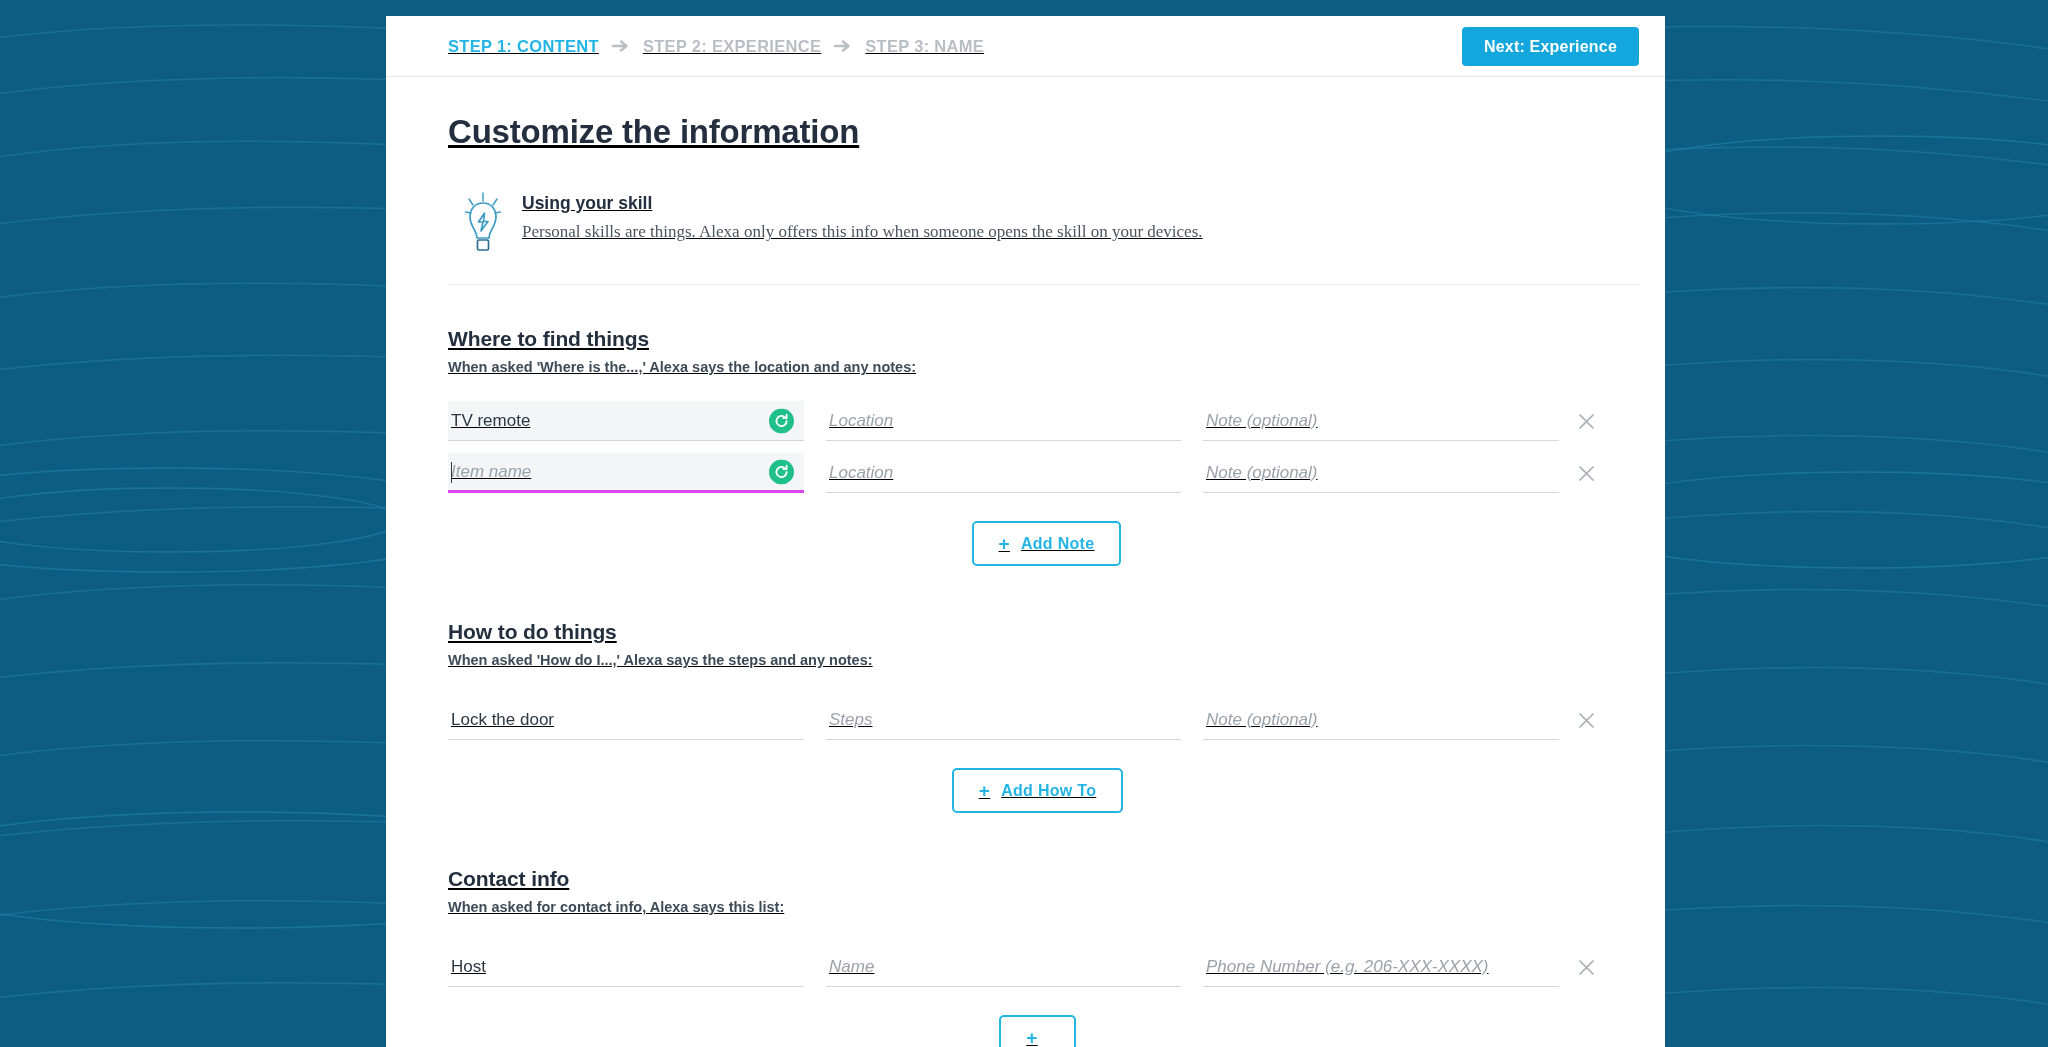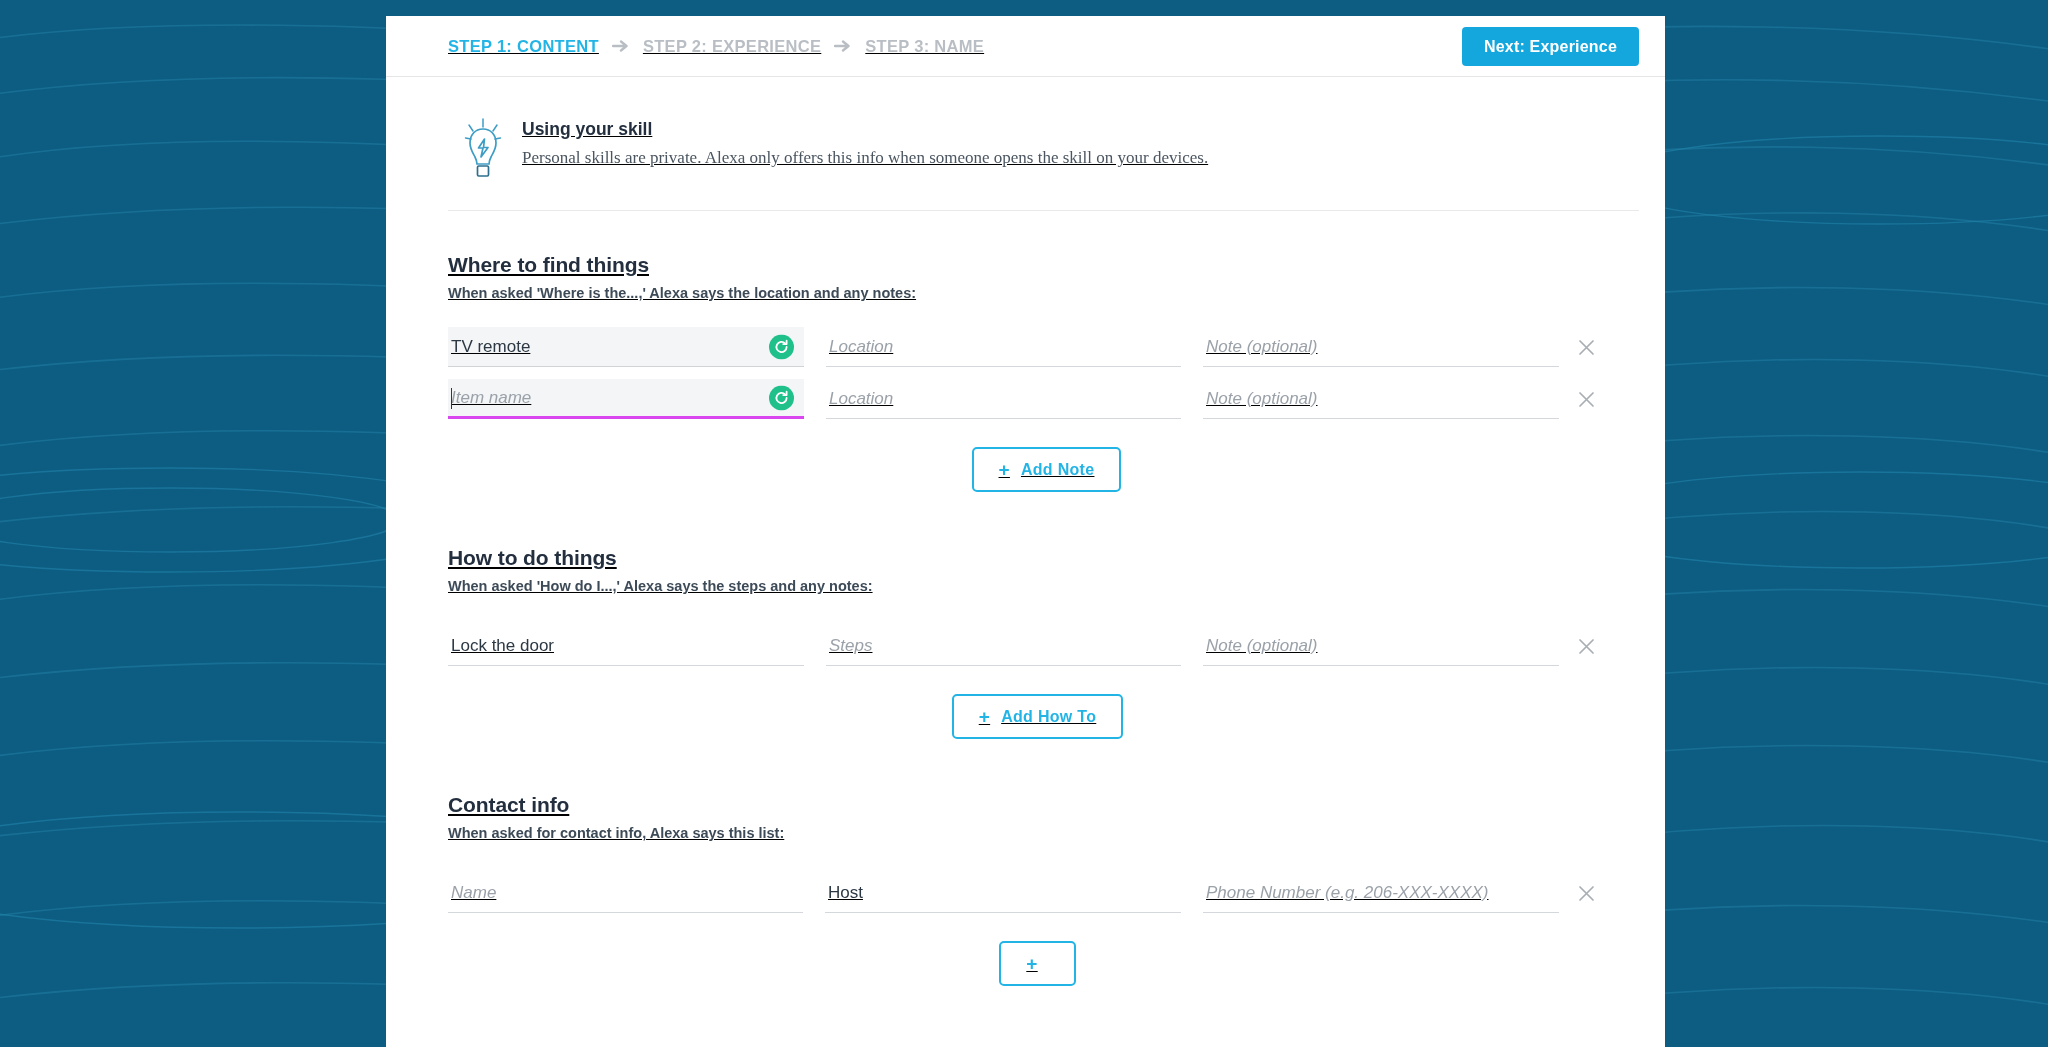--- a/index.html
+++ b/index.html
@@ -239,39 +239,40 @@
           <path d="M1,7 L13,7 M9,2.5 L14.5,7 L9,11.5" fill="none" stroke="#b9bec4" stroke-width="2.4" stroke-linecap="round" stroke-linejoin="round"></path>
         </svg>
       </span>
       <span class="step inactive">STEP 3: NAME</span>
     </div>
     <button id="next-button">Next: Experience</button>
   </div>
 
   <div id="panel-body">
 
+    <h1 id="page-title">Customize the information</h1>
 
     <div id="skill-callout">
       <div id="bulb-wrap">
         <svg width="38" height="60" viewBox="0 0 38 60" aria-hidden="true">
           <g fill="none" stroke="#3e9dc4" stroke-width="1.5" stroke-linecap="round">
             <line x1="19" y1="1" x2="19" y2="9"></line>
             <line x1="5" y1="7" x2="9" y2="13"></line>
             <line x1="33" y1="7" x2="29" y2="13"></line>
             <line x1="1.5" y1="20" x2="7" y2="21"></line>
             <line x1="36.5" y1="20" x2="31" y2="21"></line>
           </g>
           <path d="M19,11 C11,11 6,17 6,25 C6,31 9,35 11,39 C12.5,42 13,44 13,46 L25,46 C25,44 25.5,42 27,39 C29,35 32,31 32,25 C32,17 27,11 19,11 Z" fill="none" stroke="#3e9dc4" stroke-width="1.7"></path>
           <path d="M20.5,21 L14.5,30 L19,30 L17,39 L24,29.5 L19.5,29.5 Z" fill="none" stroke="#3e9dc4" stroke-width="1.7" stroke-linejoin="round"></path>
           <rect x="13.5" y="48" width="11" height="10" rx="1.2" fill="none" stroke="#2e6f90" stroke-width="1.7"></rect>
         </svg>
       </div>
       <div id="callout-text">
         <div id="callout-title">Using your skill</div>
-        <div id="callout-desc">Personal skills are private. Alexa only offers this info when someone opens the skill on your devices.</div>
+        <div id="callout-desc">Personal skills are things. Alexa only offers this info when someone opens the skill on your devices.</div>
       </div>
     </div>
 
     <div id="divider-1"></div>
 
     <div class="section">
       <div class="section-title">Where to find things</div>
       <div class="section-sub">When asked 'Where is the...,' Alexa says the location and any notes:</div>
 
       <div class="rows">
@@ -364,25 +365,25 @@
         </button>
       </div>
     </div>
 
     <div class="section" style="margin-top:54px;">
       <div class="section-title">Contact info</div>
       <div class="section-sub">When asked for contact info, Alexa says this list:</div>
 
       <div class="rows" style="margin-top:32px;">
         <div class="field-row">
+          <div class="fld col-a">
+            <span class="fld-text">Host</span>
+          </div>
           <div class="fld col-b">
             <span class="fld-text placeholder">Name</span>
-          </div>
-          <div class="fld col-a">
-            <span class="fld-text">Host</span>
           </div>
           <div class="fld col-c">
             <span class="fld-text placeholder">Phone Number (e.g. 206-XXX-XXXX)</span>
           </div>
           <div class="remove-x">
             <svg width="17" height="17" viewBox="0 0 17 17" aria-hidden="true">
               <path d="M2,2 L15,15 M15,2 L2,15" stroke="#a8aeb4" stroke-width="1.7" stroke-linecap="round"></path>
             </svg>
           </div>
         </div>

